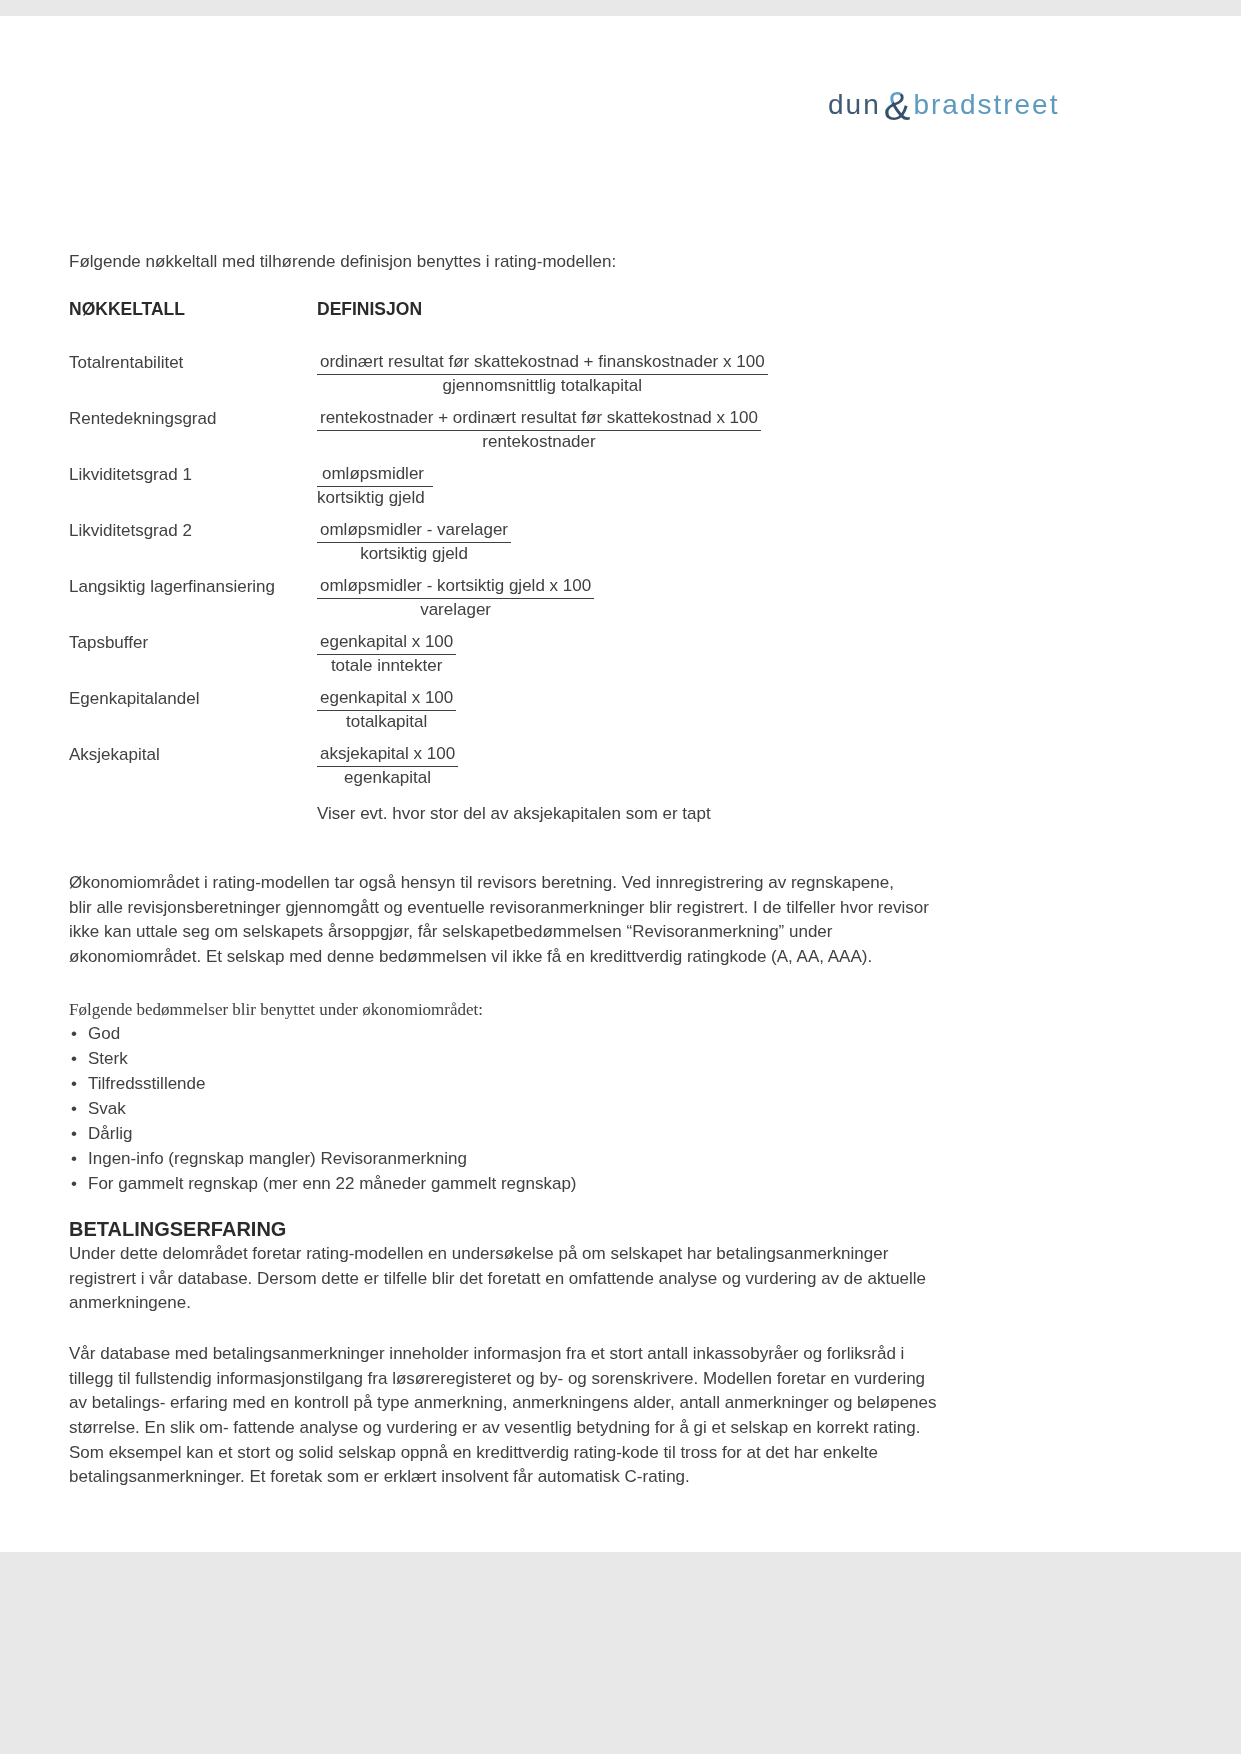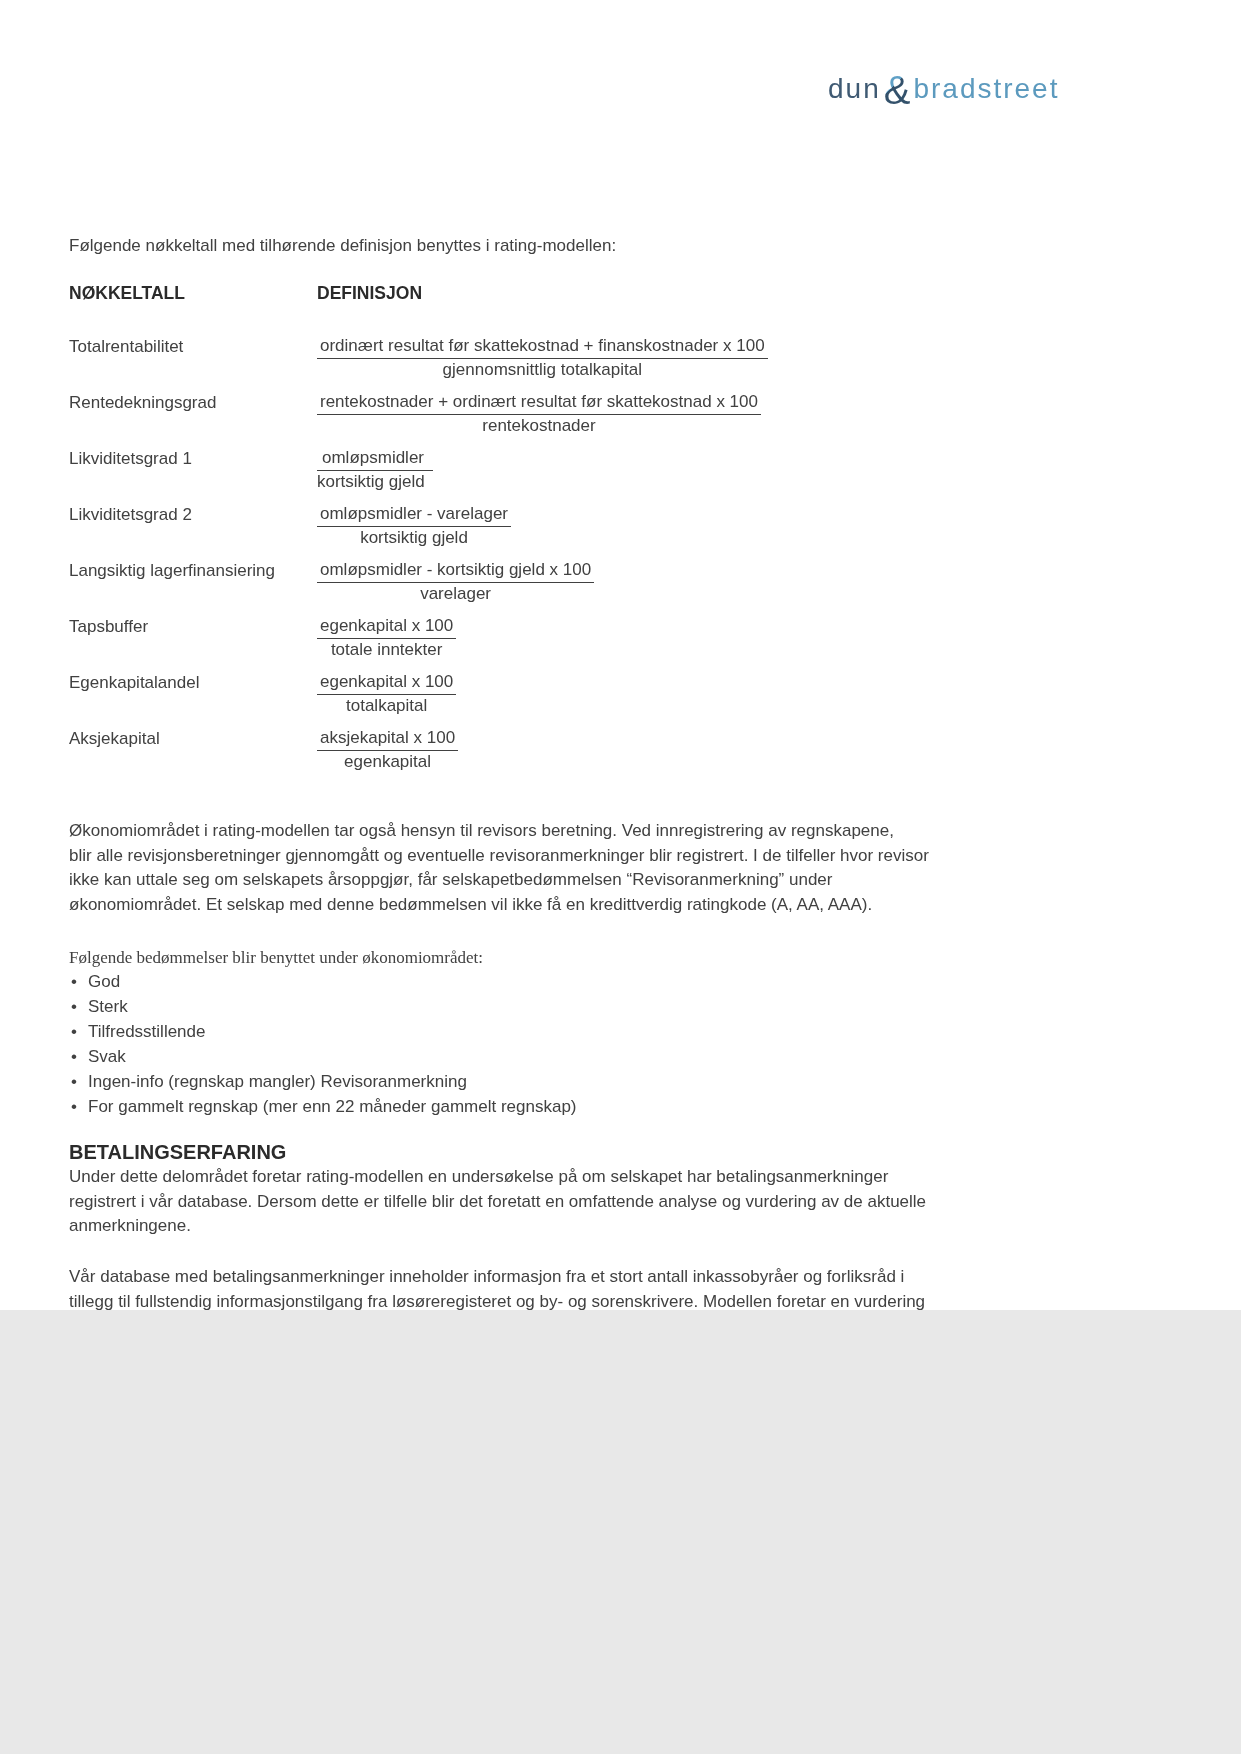--- a/index.html
+++ b/index.html
@@ -1,23 +1,23 @@
 <!DOCTYPE html>
 <html><head>
 <meta charset="utf-8">
 <style>
   html,body{margin:0;padding:0;background:#e8e8e8;}
   .page{
     position:relative;
-    width:1241px;height:1310px;
+    width:1241px;height:1536px;
     background:#ffffff;
     font-family:"Liberation Sans","DejaVu Sans",sans-serif;
     color:#414141;
     overflow:hidden;
-    margin:0 auto;
+    margin:16px auto;
   }
   
   .logo{
     position:absolute;top:70px;left:828px;
     font-size:28px;letter-spacing:2px;font-weight:400;
     white-space:nowrap;
   }
   .logo-dun{color:#3f5a73;}
   .logo-amp{
     font-size:40px;font-weight:400;line-height:1;
@@ -131,33 +131,38 @@
     </div>
 
     <div class="trow">
       <div class="label">Aksjekapital</div>
       <div class="frac">
         <span class="num">aksjekapital x 100</span>
         <span class="den">egenkapital</span>
       </div>
     </div>
 
+    <div class="note-row">
+      <div class="col1"></div>
+      <p class="note">Viser evt. hvor stor del av aksjekapitalen som er tapt</p>
+    </div>
 
     <p class="para para1">Økonomiområdet i rating-modellen tar også hensyn til revisors beretning. Ved innregistrering av regnskapene,
 blir alle revisjonsberetninger gjennomgått og eventuelle revisoranmerkninger blir registrert. I de tilfeller hvor revisor
 ikke kan uttale seg om selskapets årsoppgjør, får selskapetbedømmelsen “Revisoranmerkning” under
 økonomiområdet. Et selskap med denne bedømmelsen vil ikke få en kredittverdig ratingkode (A, AA, AAA).</p>
 
     <p class="list-intro">Følgende bedømmelser blir benyttet under økonomiområdet:</p>
 
     <ul class="bullets">
       <li>God</li>
       <li>Sterk</li>
       <li>Tilfredsstillende</li>
       <li>Svak</li>
+      <li>Dårlig</li>
       <li>Ingen-info (regnskap mangler) Revisoranmerkning</li>
       <li>For gammelt regnskap (mer enn 22 måneder gammelt regnskap)</li>
     </ul>
 
     <h3 class="sec-heading">BETALINGSERFARING</h3>
 
     <p class="para sec-para">Under dette delområdet foretar rating-modellen en undersøkelse på om selskapet har betalingsanmerkninger
 registrert i vår database. Dersom dette er tilfelle blir det foretatt en omfattende analyse og vurdering av de aktuelle
 anmerkningene.</p>
 

